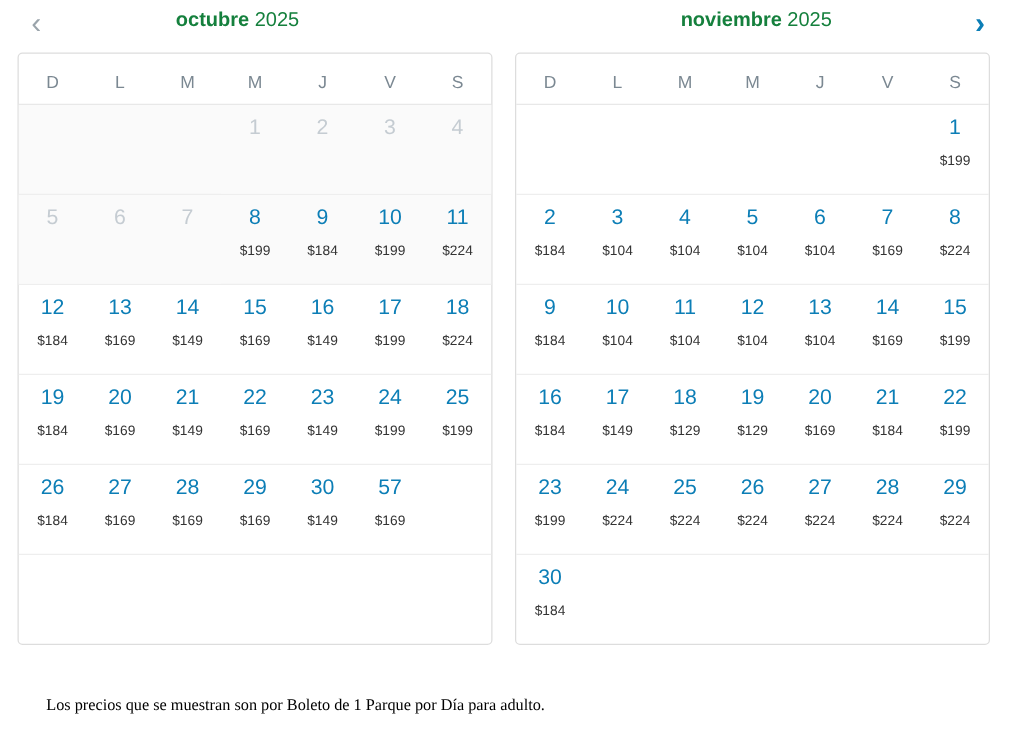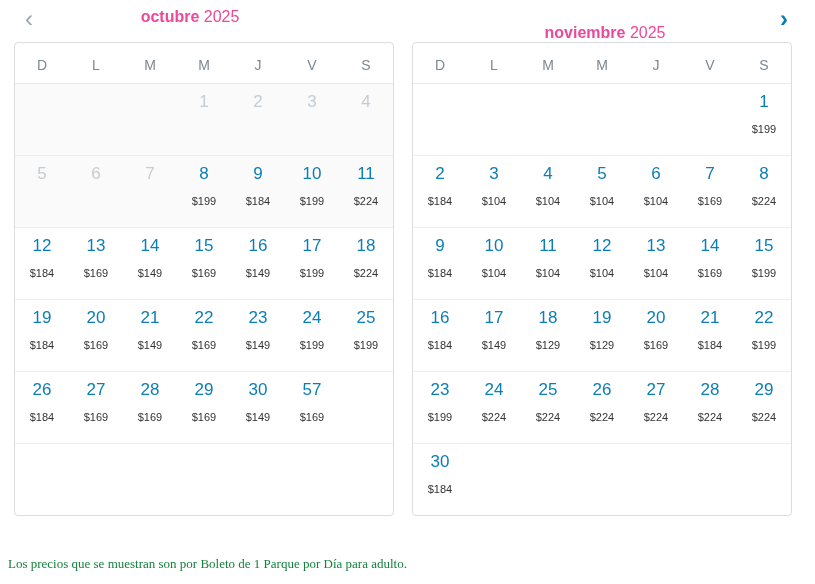--- a/index.html
+++ b/index.html
@@ -22,36 +22,35 @@
   }
   
   .header-row {
     position: relative;
     height: 42px;
   }
   .month-title {
     position: absolute;
     top: 8px;
     font-size: 16px;
-    color: #ec4899;
+    color: #15803d;
     white-space: nowrap;
   }
   .month-title .mname {
     font-weight: bold;
   }
   .month-title.left {
     left: 0;
     width: 380px;
     text-align: center;
   }
   .month-title.right {
     left: 410px;
     width: 390px;
     text-align: center;
-    margin-top: 16px;
   }
   .nav-arrow {
     position: absolute;
     top: 4px;
     width: 30px;
     height: 30px;
     line-height: 30px;
     text-align: center;
     font-size: 24px;
     cursor: pointer;
@@ -126,24 +125,24 @@
     font-size: 11px;
     color: #333333;
     display: block;
     margin-top: 11px;
   }
   .cell.disabled { background: #fafafa; }
   .row-shade { background: #fafafa; }
   
   .footnote {
     position: absolute;
-    left: 8px;
+    left: 37px;
     top: 556px;
     font-size: 13px;
-    color: #15803d;
+    color: #000000;
     font-family: "Liberation Serif", serif;
   }
 </style>
 </head>
 <body>
 
 <div class="wrapper">
 
   <div class="header-row">
     <div class="nav-arrow prev">‹</div>

